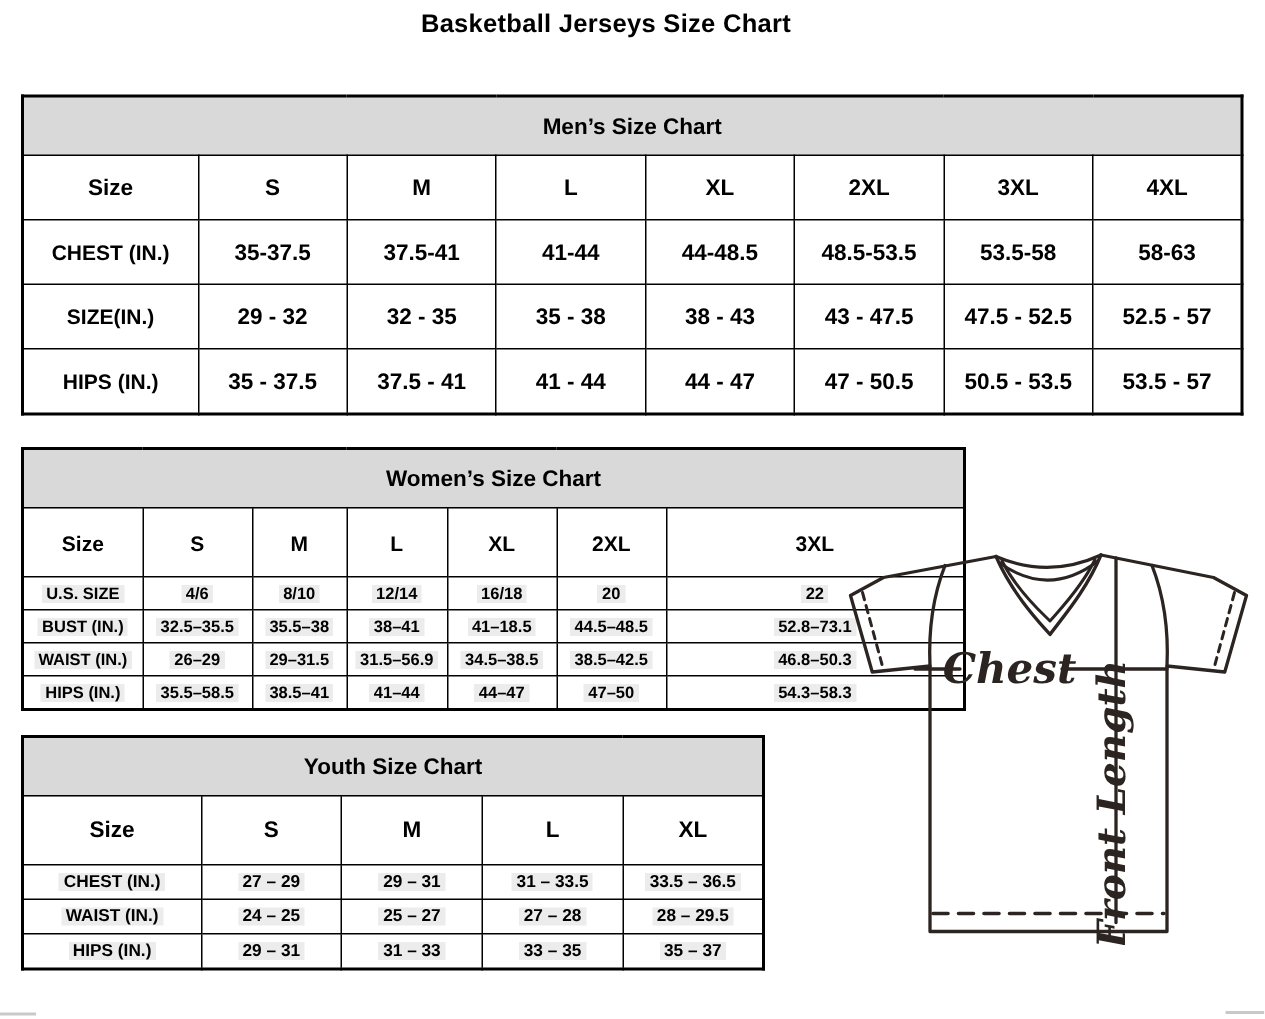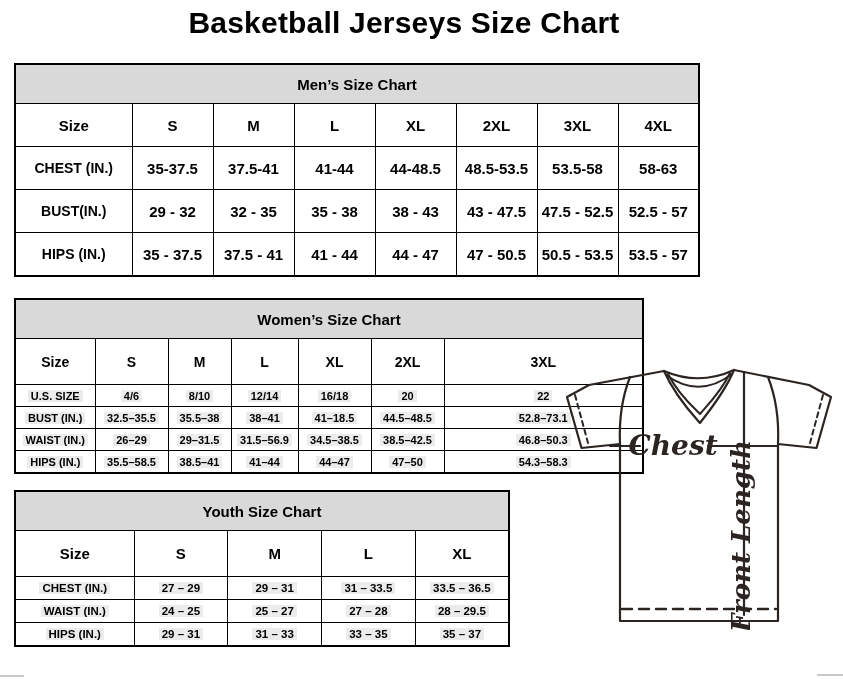--- a/index.html
+++ b/index.html
@@ -1,26 +1,26 @@
 <!DOCTYPE html>
 <html><head>
 <meta charset="utf-8">
 <style>
   html,body{margin:0;padding:0;background:#fff;}
   .page{position:relative;width:843px;height:679px;background:#ffffff;
         font-family:"Liberation Sans",sans-serif;color:#000;overflow:hidden;}
   .title{position:absolute;top:6px;left:0;width:808px;text-align:center;
-         font-size:30px;font-weight:bold;letter-spacing:.2px;}
+         font-size:17px;font-weight:bold;letter-spacing:.2px;}
   table.size-table{position:absolute;border-collapse:collapse;table-layout:fixed;
          border:2px solid #000;background:#fff;}
   .size-table th,.size-table td{border:1px solid #000;text-align:center;
          vertical-align:middle;font-weight:bold;padding:0;white-space:nowrap;}
   .band{background:#d9d9d9;font-size:15px;height:38px;}
   
-  .mens{left:14px;top:63px;width:686px;}
+  .mens{left:14px;top:63px;width:815px;}
   .mens .colhead{height:42px;font-size:15px;}
   .mens .rowlabel,.mens .cell{height:42px;font-size:15px;}
   .mens .rowlabel{font-size:14px;}
   
   .womens{left:14px;top:298px;width:630px;}
   .womens .colhead{height:45px;font-size:14px;}
   .womens .rowlabel,.womens .cell{height:21px;font-size:11px;}
   
   .youth{left:14px;top:490px;width:496px;border-radius:27px;}
   .youth .colhead{height:45px;font-size:15px;}
@@ -72,21 +72,21 @@
           <th class="rowlabel"><span>CHEST (IN.)</span></th>
           <td class="cell"><span>35-37.5</span></td>
           <td class="cell"><span>37.5-41</span></td>
           <td class="cell"><span>41-44</span></td>
           <td class="cell"><span>44-48.5</span></td>
           <td class="cell"><span>48.5-53.5</span></td>
           <td class="cell"><span>53.5-58</span></td>
           <td class="cell"><span>58-63</span></td>
         </tr>
         <tr>
-          <th class="rowlabel"><span>BUST(IN.)</span></th>
+          <th class="rowlabel"><span>SIZE(IN.)</span></th>
           <td class="cell"><span>29 - 32</span></td>
           <td class="cell"><span>32 - 35</span></td>
           <td class="cell"><span>35 - 38</span></td>
           <td class="cell"><span>38 - 43</span></td>
           <td class="cell"><span>43 - 47.5</span></td>
           <td class="cell"><span>47.5 - 52.5</span></td>
           <td class="cell"><span>52.5 - 57</span></td>
         </tr>
         <tr>
           <th class="rowlabel"><span>HIPS (IN.)</span></th>

